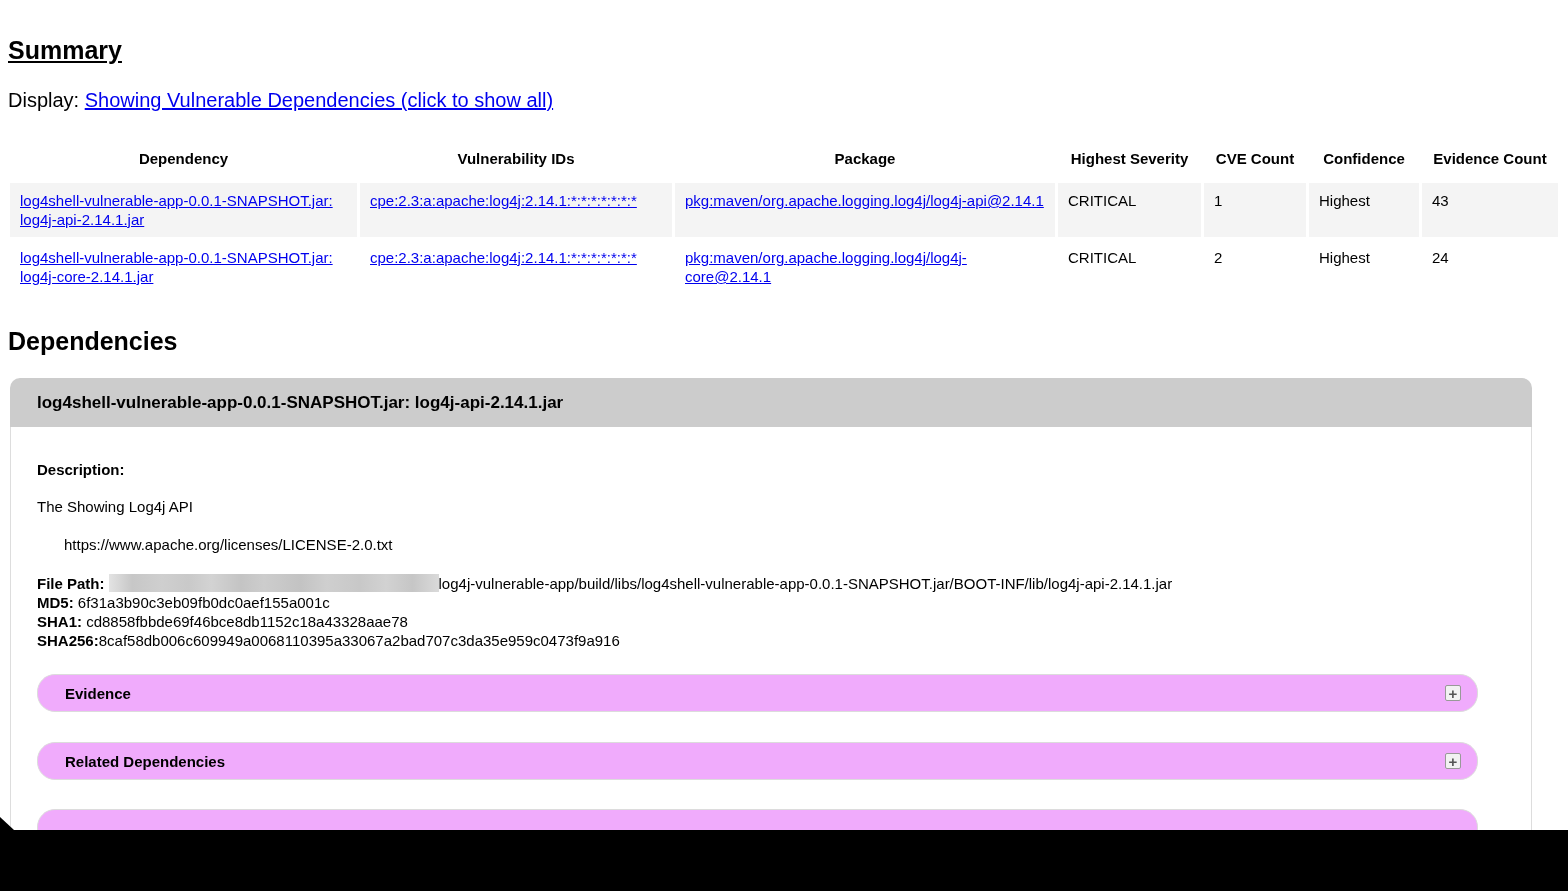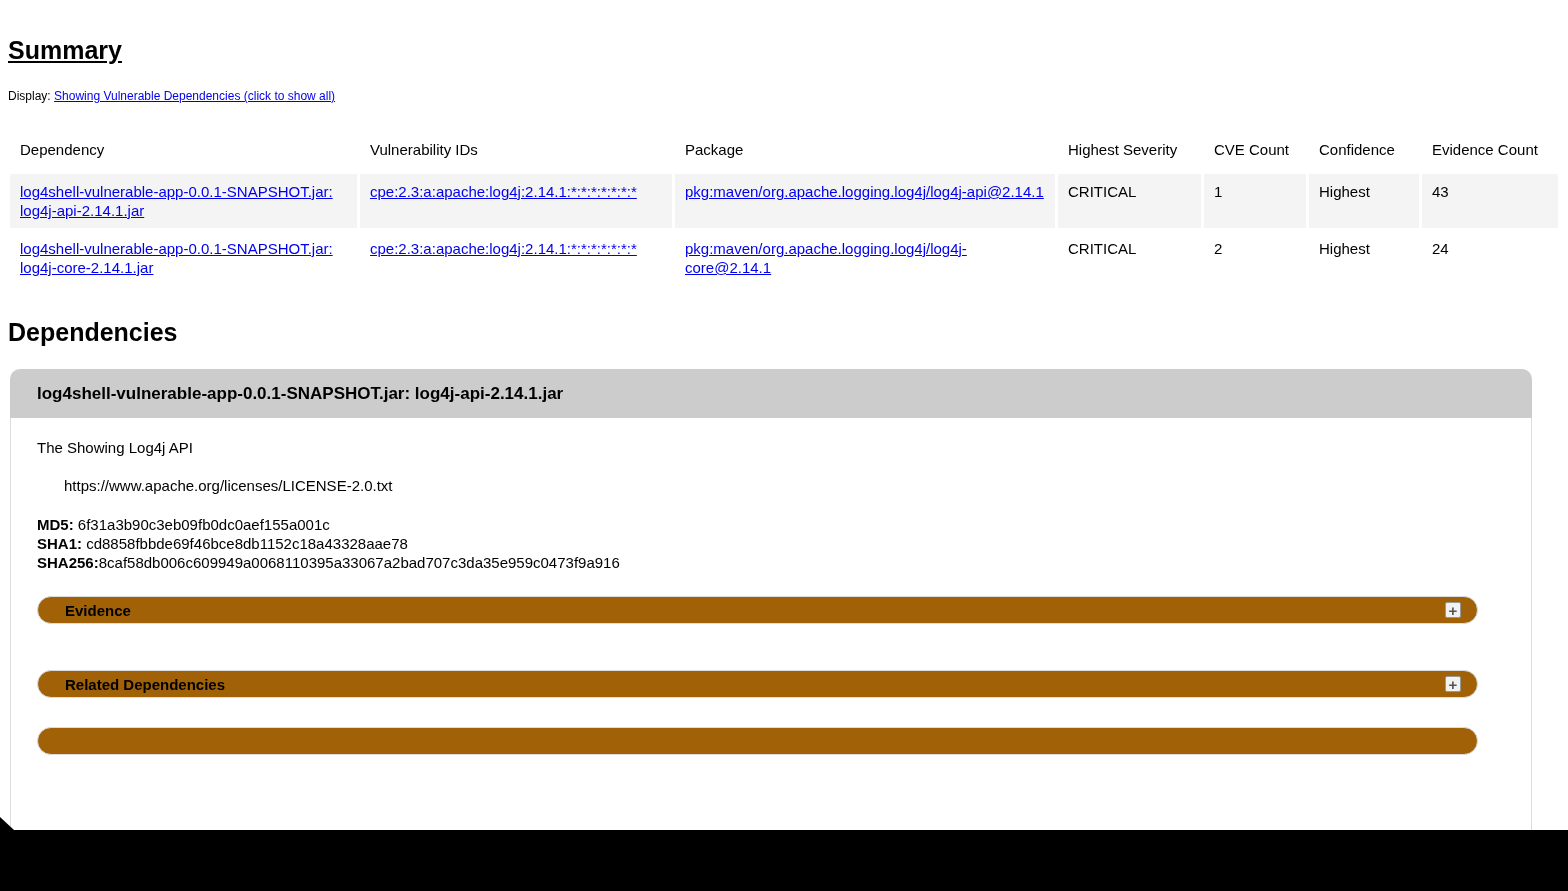--- a/index.html
+++ b/index.html
@@ -14,31 +14,31 @@
 
   
   .section-title {
     font-size: 25px; font-weight: 700;
     margin: 0 0 0 8px; padding: 0;
   }
   .summary-title { margin-top: 36px; text-decoration: underline; }
   .dependencies-title { margin-top: 30px; }
 
   
-  .display-line { font-size: 12px; margin: 24px 0 0 8px; }
+  .display-line { font-size: 20px; margin: 24px 0 0 8px; }
   a { color: #0000EE; text-decoration: underline; cursor: pointer; }
 
   
   table.summary-table {
     border-collapse: separate; border-spacing: 3px;
     table-layout: fixed; width: 1554px;
     margin: 13px 0 0 7px; font-size: 15px;
   }
   .summary-table th {
-    text-align: left; font-weight: 400;
+    text-align: center; font-weight: 700;
     padding: 6px 10px 13px 10px; vertical-align: bottom;
     white-space: nowrap;
   }
   .summary-table td {
     vertical-align: top; padding: 8px 10px;
     line-height: 19px; word-wrap: break-word;
   }
   .summary-table tr.odd td { background: #f4f4f4; }
   .summary-table tr { height: 52px; }
 
@@ -66,27 +66,27 @@
     display: inline-block; width: 330px; height: 18px;
     vertical-align: text-bottom; margin-left: 4px;
     background: linear-gradient(90deg,
       #e3e3e3 0%, #c7c7c7 7%, #cfcfcf 16%, #c9c9c9 24%, #d3d3d3 31%,
       #c4c4c4 40%, #cdcdcd 47%, #c3c3c3 58%, #cfcfcf 66%, #c8c8c8 76%,
       #d2d2d2 84%, #c6c6c6 92%, #dadada 100%);
   }
 
   
   .collapse-bar {
-    height: 28px; border: 1px solid #dcdcdc; border-radius: 18px;
+    height: 38px; border: 1px solid #dcdcdc; border-radius: 18px;
     display: flex; align-items: center;
     padding: 0 16px 0 27px; margin-right: 27px;
-    background: #a16207; cursor: pointer;
+    background: #f0abfc; cursor: pointer;
   }
   .collapse-bar.evidence { margin-top: 24px; }
-  .collapse-bar.related  { margin-top: 46px; }
+  .collapse-bar.related  { margin-top: 30px; }
   .collapse-bar.partial  { margin-top: 29px; }
   .bar-label { font-weight: 700; font-size: 15px; flex: 1; }
   .plus-box {
     width: 16px; height: 16px;
     border: 1px solid #999999; border-radius: 2px;
     background: #f2f2f2; color: #555555;
     display: flex; align-items: center; justify-content: center;
     font-size: 15px; font-weight: 700; line-height: 1;
   }
 
@@ -155,25 +155,27 @@
 </table>
 
 <h2 class="section-title dependencies-title">Dependencies</h2>
 
 <div class="dep-panel">
   <div class="dep-panel-header">
     <span>log4shell-vulnerable-app-0.0.1-SNAPSHOT.jar: log4j-api-2.14.1.jar</span>
   </div>
   <div class="dep-panel-body">
 
+    <p class="p-label first">Description:</p>
     <p class="p-text">The Showing Log4j API</p>
 
     <p class="p-text license-url">https://www.apache.org/licenses/LICENSE-2.0.txt</p>
 
     <div class="hash-block">
+      <div><b>File Path:</b><span class="redacted-blur"></span><span>log4j-vulnerable-app/build/libs/log4shell-vulnerable-app-0.0.1-SNAPSHOT.jar/BOOT-INF/lib/log4j-api-2.14.1.jar</span></div>
       <div><b>MD5:</b> <span>6f31a3b90c3eb09fb0dc0aef155a001c</span></div>
       <div><b>SHA1:</b> <span>cd8858fbbde69f46bce8db1152c18a43328aae78</span></div>
       <div><b>SHA256:</b><span>8caf58db006c609949a0068110395a33067a2bad707c3da35e959c0473f9a916</span></div>
     </div>
 
     <div class="collapse-bar evidence">
       <span class="bar-label">Evidence</span>
       <span class="plus-box">+</span>
     </div>
 

